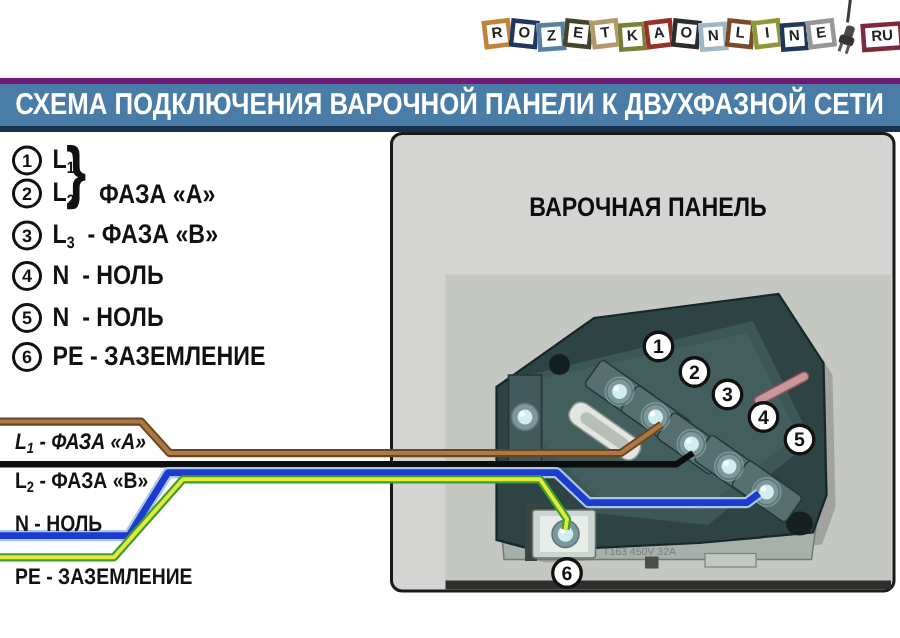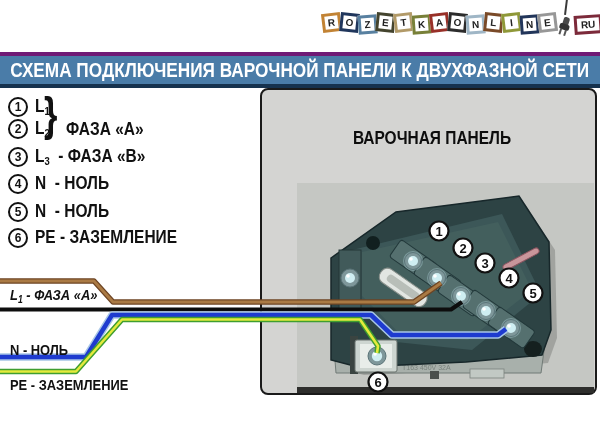--- a/index.html
+++ b/index.html
@@ -257,20 +257,23 @@
     </div>
     <div class="lrow" style="left:8px;top:227px;">
       <span class="lcirc">6</span>
       <span class="lterm cnd"><span>PE</span><span class="sub"></span><span> - ЗАЗЕМЛЕНИЕ</span></span>
     </div>
   </div>
 
   <div class="wlabel" style="top:286px;font-style:italic;">
     <span class="cnd"><span>L</span><span class="sub">1</span><span> - ФАЗА «А»</span></span>
   </div>
+  <div class="wlabel" style="top:312px;">
+    <span class="cnd"><span>L</span><span class="sub">2</span><span> - ФАЗА «В»</span></span>
+  </div>
   <div class="wlabel" style="top:341px;">
     <span class="cnd"><span>N</span><span class="sub"></span><span> - НОЛЬ</span></span>
   </div>
   <div class="wlabel" style="top:376px;">
     <span class="cnd"><span>PE</span><span class="sub"></span><span> - ЗАЗЕМЛЕНИЕ</span></span>
   </div>
 
 </div>
 
 </body></html>

